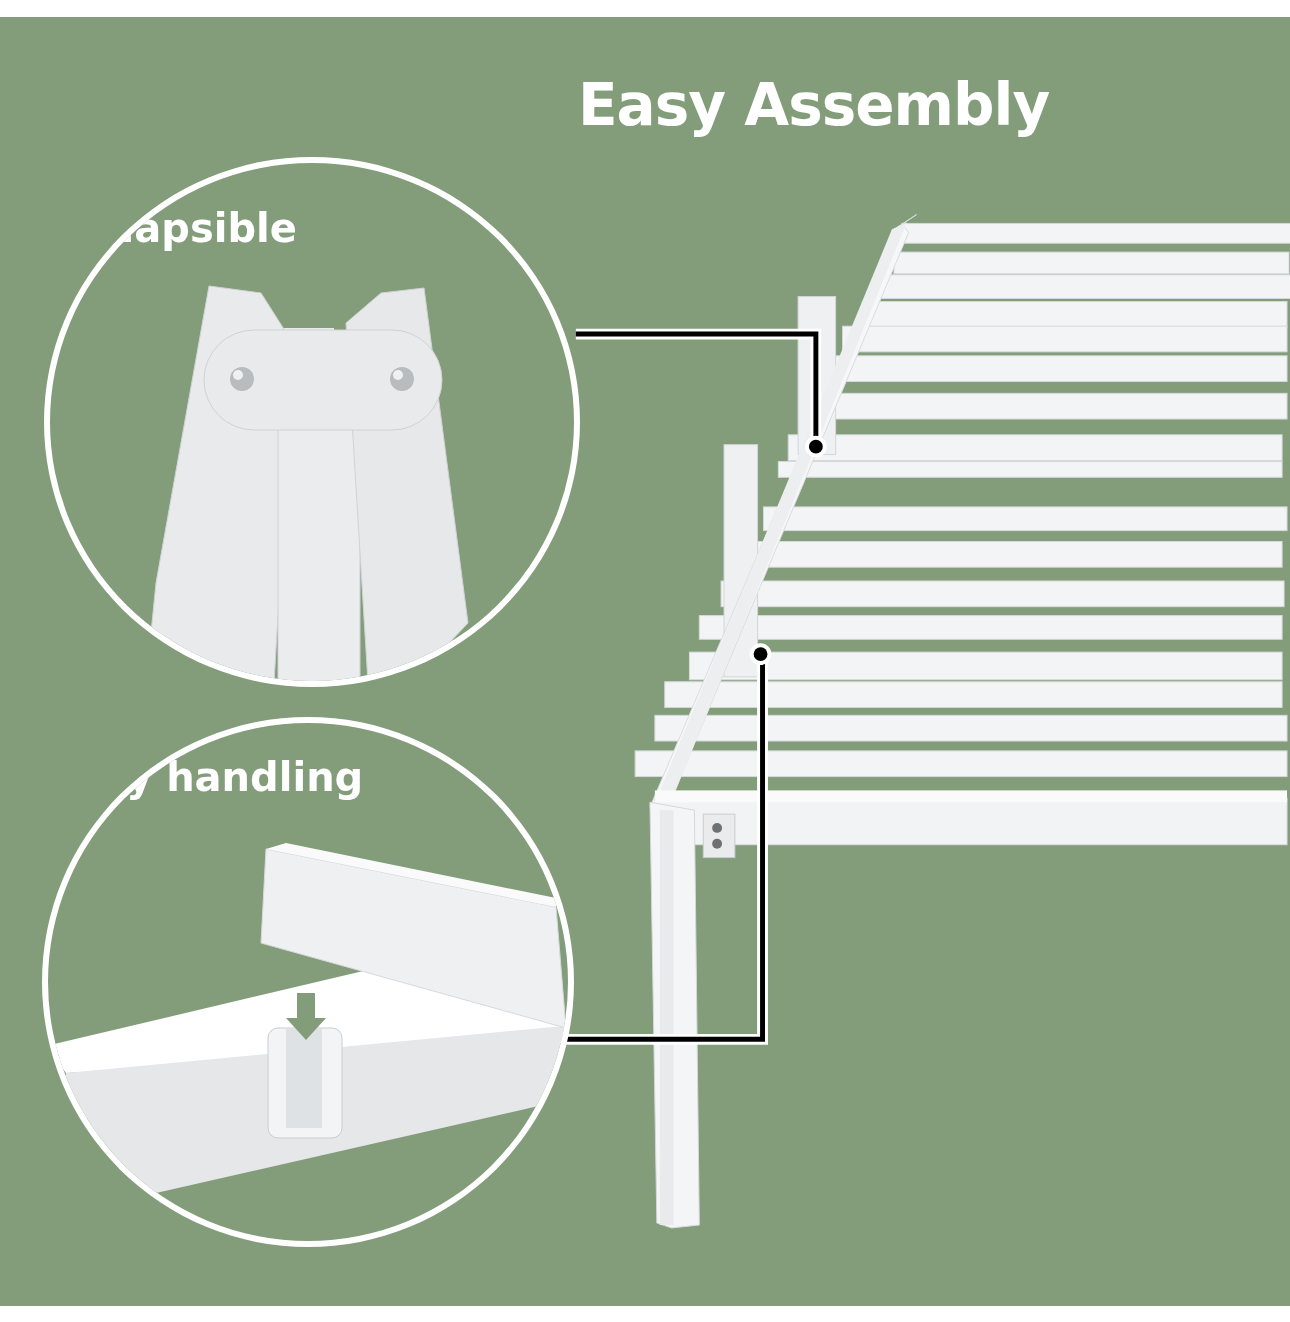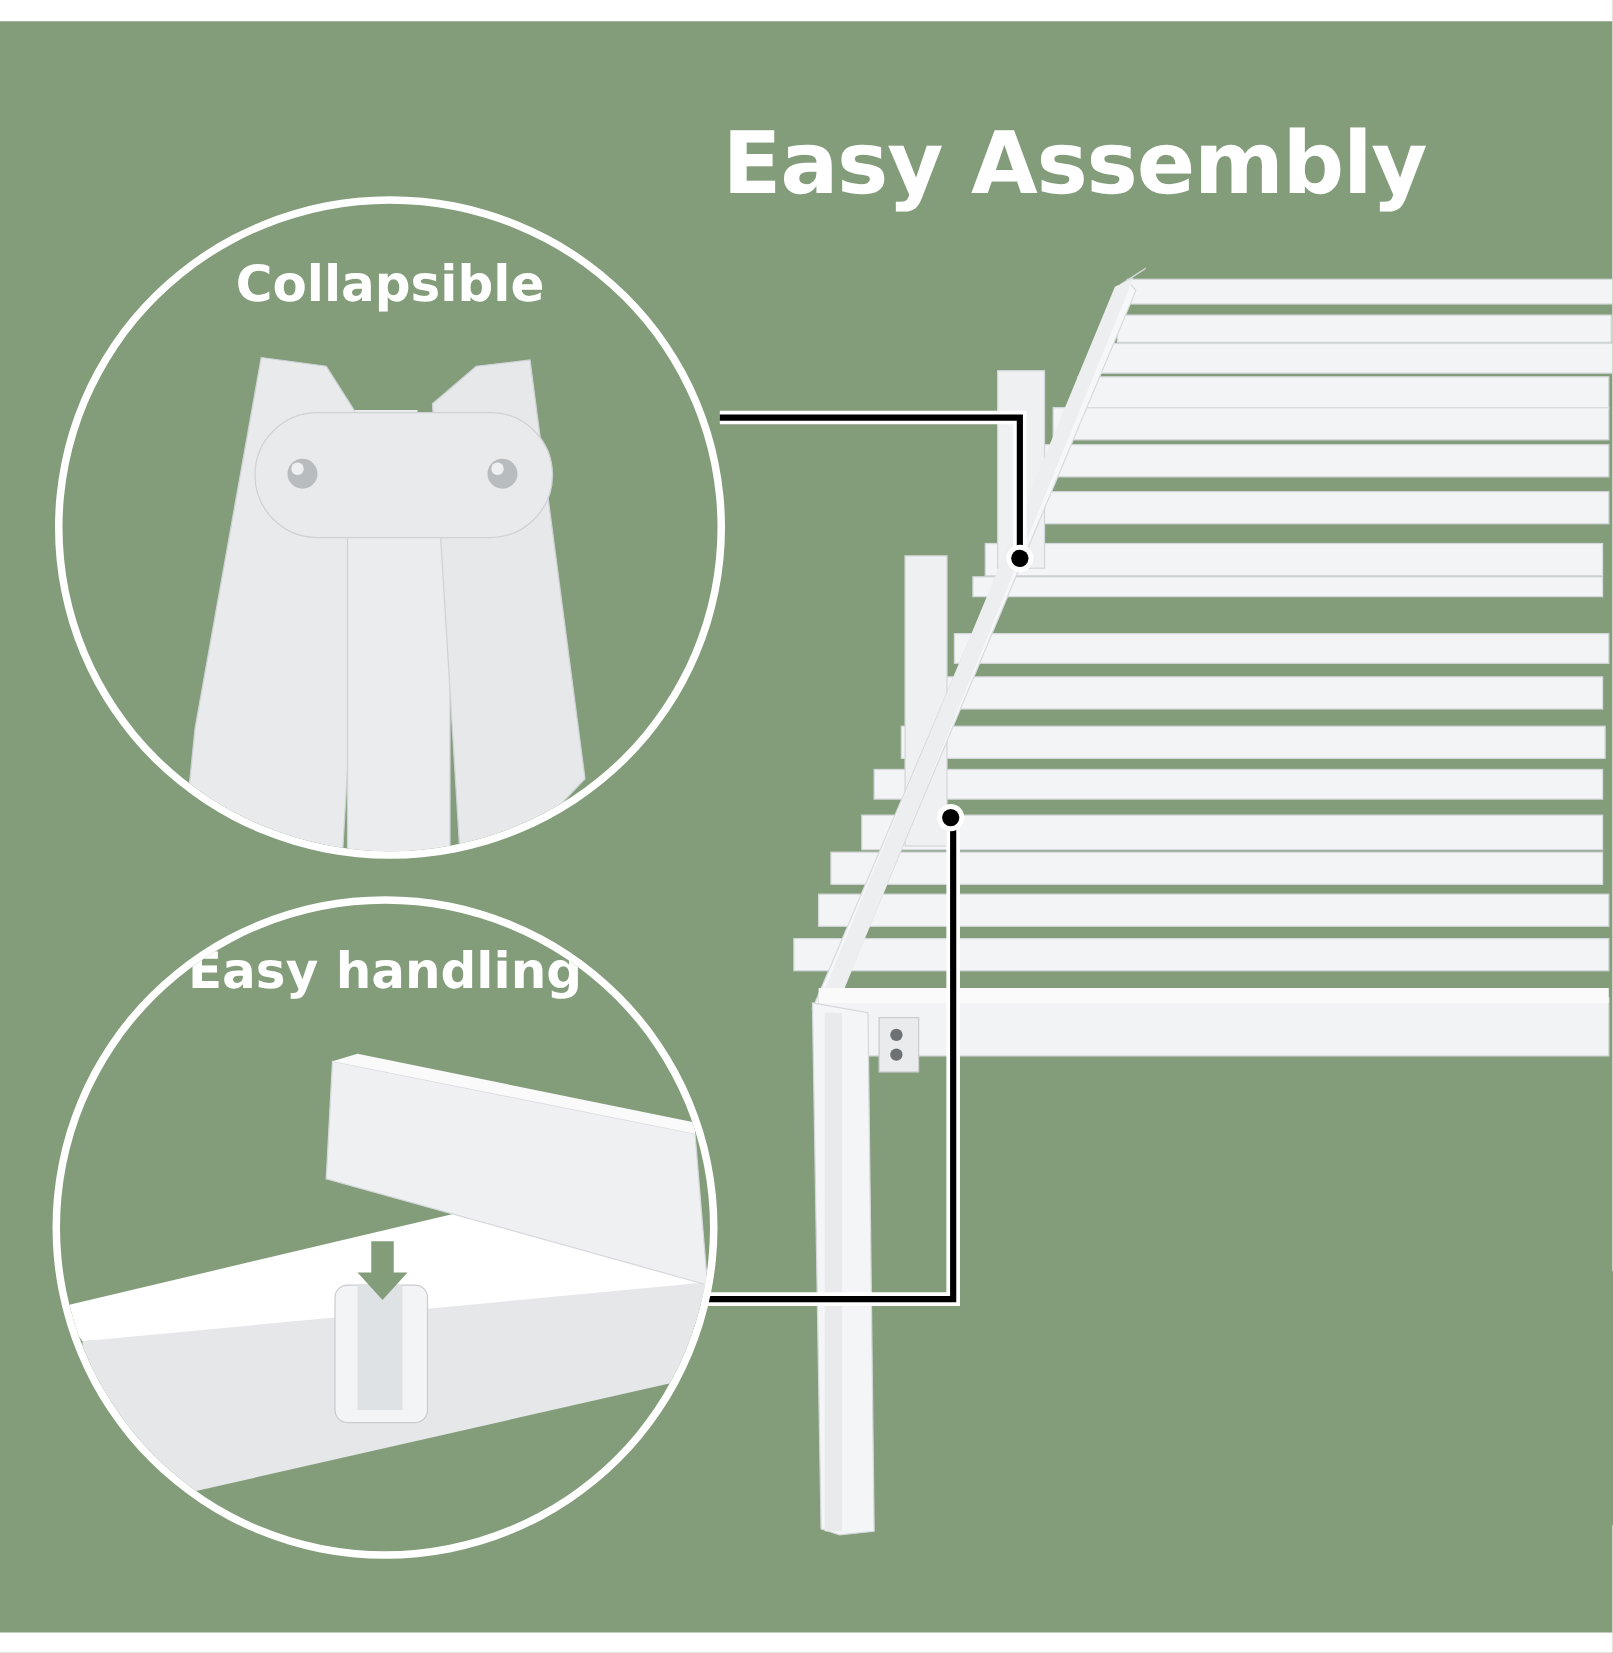--- a/index.html
+++ b/index.html
@@ -1,22 +1,22 @@
 <!DOCTYPE html>
 <html><head>
   <meta charset="utf-8">
   <style>
     html, body { margin:0; padding:0; background:#ffffff; }
     body { width:1290px; height:1322px; position:relative; overflow:hidden; font-family:"DejaVu Sans", sans-serif; }
     .panel { position:absolute; left:0; top:17px; width:1290px; height:1289px; background:#839d7b; overflow:hidden; }
-    .title { position:absolute; left:578px; top:74px; font-size:69px; font-weight:bold; color:#ffffff; letter-spacing:-1px; white-space:nowrap; font-family:"DejaVu Sans", sans-serif; }
+    .title { position:absolute; left:578px; top:54px; font-size:58px; font-weight:bold; color:#ffffff; letter-spacing:-1px; white-space:nowrap; font-family:"DejaVu Sans", sans-serif; }
     .circle { position:absolute; border:6px solid #ffffff; border-radius:50%; overflow:hidden; background:#839d7b; box-sizing:border-box; }
     .c1 { left:44px; top:140px; width:536px; height:530px; }
     .c2 { left:42px; top:700px; width:532px; height:530px; }
-    .clabel { position:absolute; width:100%; text-align:center; color:#ffffff; font-weight:bold; font-size:40px; }
+    .clabel { position:absolute; width:100%; color:#ffffff; font-weight:bold; font-size:40px; }
     .c1 .clabel { top:42px; }
     .c2 .clabel { top:31px; }
     svg { position:absolute; left:0; top:0; }
   </style>
 </head>
 <body>
 
 <div class="panel">
 
   <svg width="1290" height="1289" viewBox="0 17 1290 1305">

